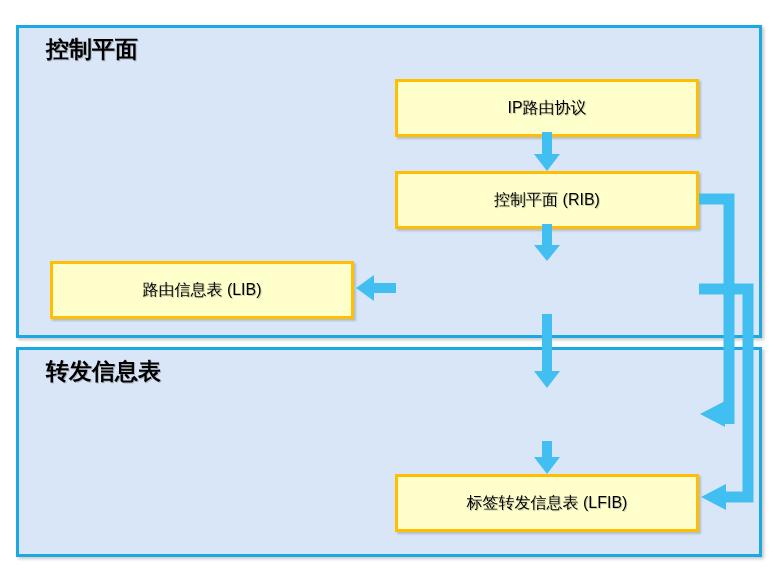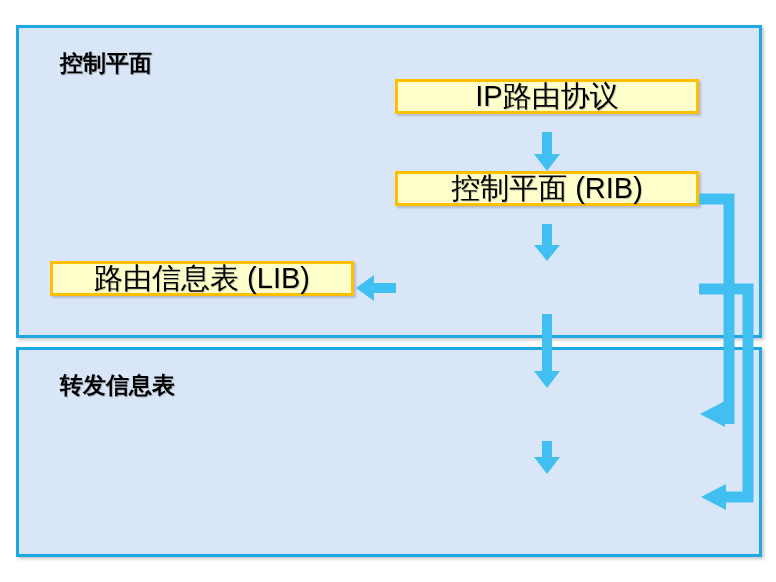--- a/index.html
+++ b/index.html
@@ -22,34 +22,34 @@
     position:absolute;
     box-sizing:border-box;
     background:var(--plane-fill);
     border:3px solid var(--plane-border);
     box-shadow:2px 2px 3px rgba(0,0,0,.22);
   }
   .plane.control{left:16px;top:25px;width:746px;height:313px;}
   .plane.forwarding{left:16px;top:347px;width:746px;height:210px;}
   .plane-title{
     position:absolute;left:27px;top:6px;
-    margin:14px;
+    margin:0;
     font-size:23px;font-weight:700;color:var(--text);
     text-shadow:1px 1px 0 rgba(90,90,90,.35);
     white-space:nowrap;
   }
   .node{
     position:absolute;
     box-sizing:border-box;
-    width:304px;height:35px;
+    width:304px;height:58px;
     background:var(--node-fill);
     border:3px solid var(--node-border);
     box-shadow:1.5px 1.5px 2px rgba(0,0,0,.18);
     display:flex;align-items:center;justify-content:center;
-    font-size:29px;color:var(--text);
+    font-size:16px;color:var(--text);
     text-shadow:1px 1px 0 rgba(90,90,90,.3);
     white-space:nowrap;
     z-index:2;
   }
   .node.ip   {left:395px;top:79px;}
   .node.rib  {left:395px;top:171px;}
   .node.lib  {left:50px; top:261px;}
   .node.ldp  {left:395px;top:261px;}
   .node.fib  {left:395px;top:388px;}
   .node.lfib {left:395px;top:474px;}
@@ -72,20 +72,21 @@
     <h2 class="plane-title">控制平面</h2>
   </section>
 
   <section class="plane forwarding">
     <h2 class="plane-title">转发信息表</h2>
   </section>
 
   <div class="node ip">IP路由协议</div>
   <div class="node rib">控制平面 (RIB)</div>
   <div class="node lib">路由信息表 (LIB)</div>
+  <div class="node lfib">标签转发信息表 (LFIB)</div>
 
   <svg class="arrows" viewBox="0 0 776 582">
     <g>
       <path class="shaft" d="M547 132 V156"></path>
       <polygon class="head" points="534,154 560,154 547,171"></polygon>
     </g>
     <g>
       <path class="shaft" d="M547 224 V247"></path>
       <polygon class="head" points="534,245 560,245 547,261"></polygon>
     </g>

